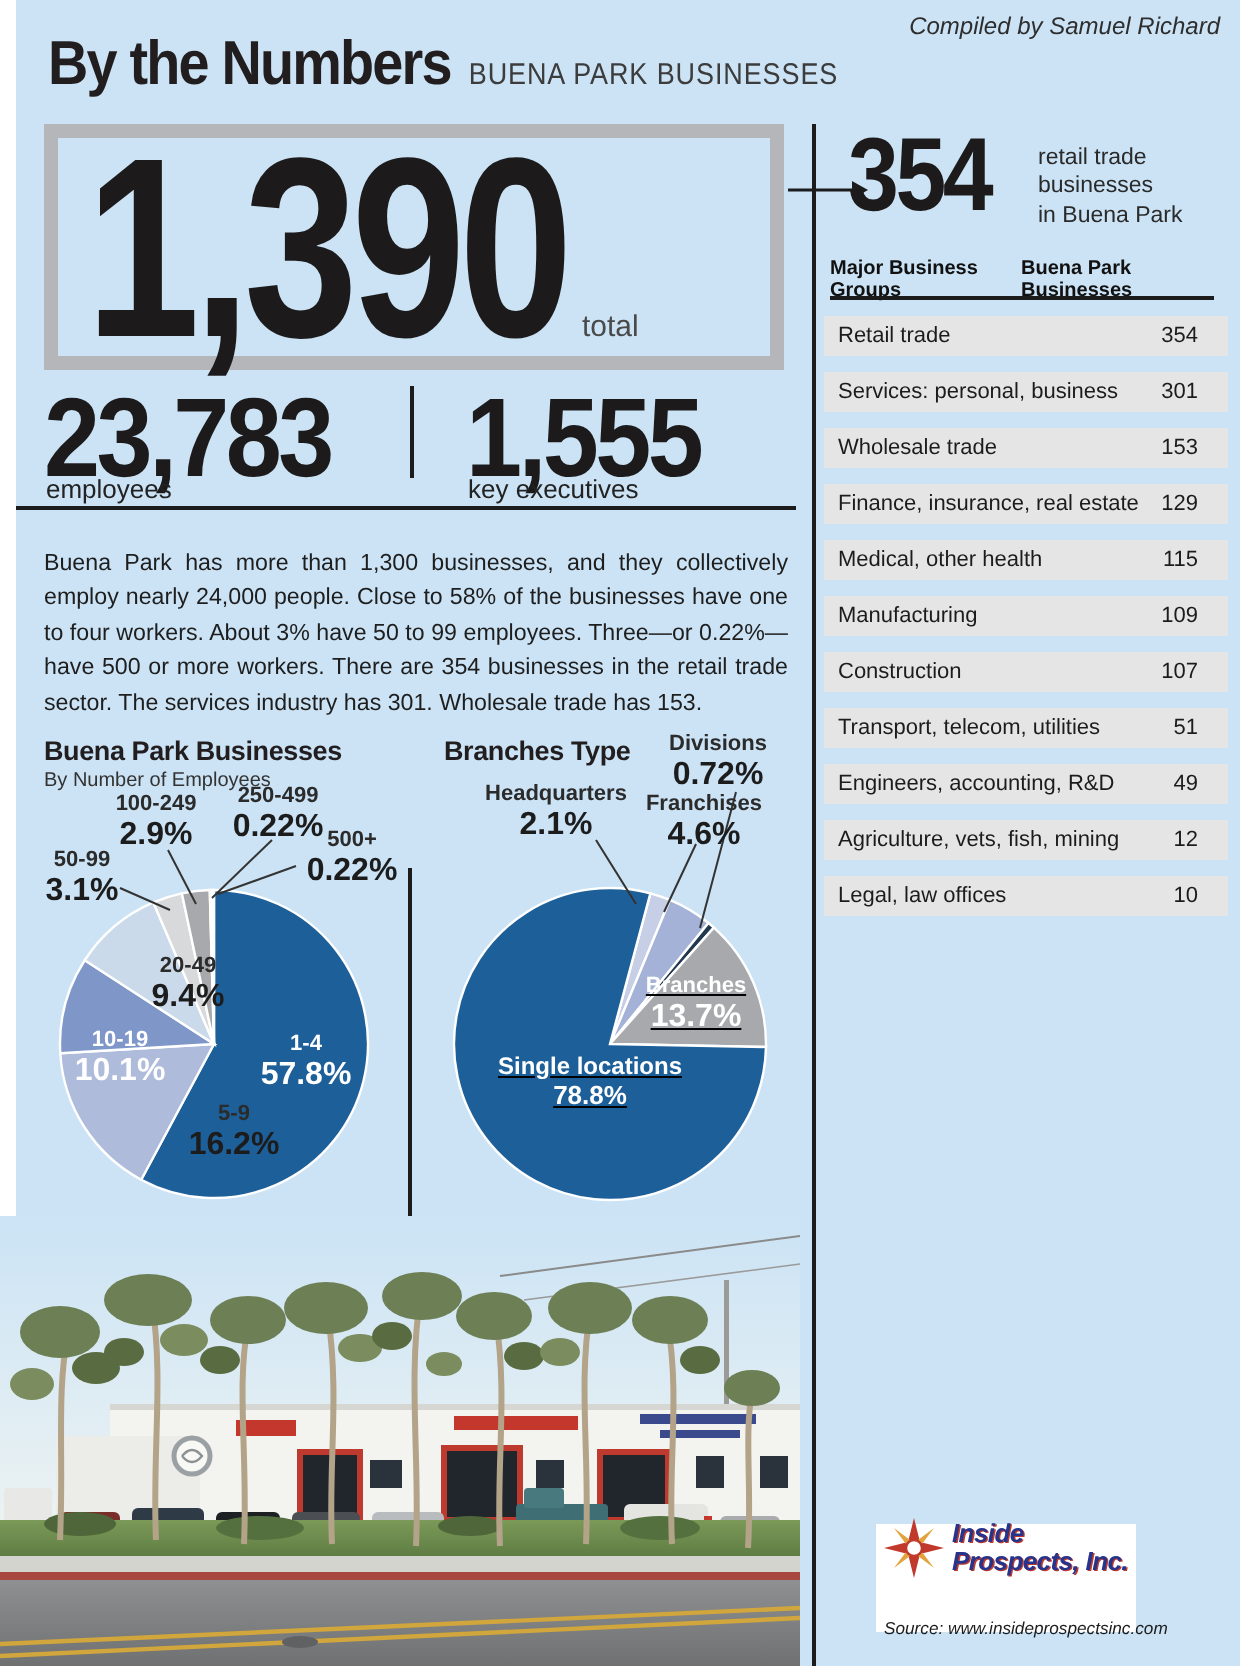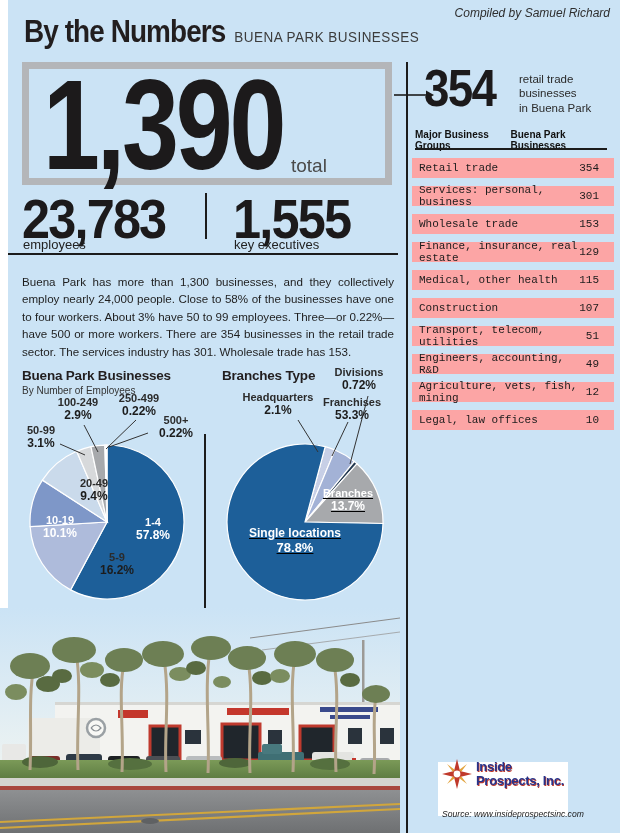--- a/index.html
+++ b/index.html
@@ -7,52 +7,52 @@
   #page{position:relative;width:620px;height:833px;background:#cbe3f5;overflow:hidden;}
   .abs{position:absolute;}
   .condensed{transform:scaleX(.9);transform-origin:left top;}
   
   #compiled{right:10px;top:6px;font-size:12px;font-style:italic;color:#2e2e2e;}
   #title{left:24px;top:14px;font-size:31px;font-weight:800;color:#221e1f;letter-spacing:-1px;white-space:nowrap;}
   #subtitle{font-size:15px;font-weight:400;letter-spacing:.5px;color:#3c3c3c;margin-left:10px;}
   
   #bigbox{left:22px;top:62px;width:356px;height:109px;border:7px solid #b4b6b9;background:#cbe3f5;}
   #total-num{left:14px;top:-8px;font-size:128px;font-weight:900;letter-spacing:-4px;color:#1c1a1b;transform:scaleX(.8);transform-origin:left top;line-height:1;}
-  #total-label{left:262px;top:86px;font-size:19px;color:#4a4a4a;}
+  #total-label{left:262px;top:86px;font-size:15px;color:#4a4a4a;}
   
   .statnum{font-size:56px;font-weight:900;letter-spacing:-2px;color:#1c1a1b;transform:scaleX(.9);transform-origin:left top;line-height:1;white-space:nowrap;}
   .statlabel{font-size:13px;color:#222;}
   #emp-num{left:22px;top:191px;}
   #emp-label{left:23px;top:237px;}
   #exec-num{left:233px;top:191px;}
   #exec-label{left:234px;top:237px;}
   .vline{background:#1c1c1c;width:1.5px;}
   .hline{background:#1c1c1c;height:1.5px;}
   
   #intro{left:22px;top:273px;width:372px;font-size:11.6px;line-height:1.5;color:#1e1e1e;text-align:justify;}
   
   #callout-num{left:424px;top:62px;font-size:52px;font-weight:900;letter-spacing:-2px;color:#1c1a1b;transform:scaleX(.88);transform-origin:left top;line-height:1;}
   #callout-text{left:519px;top:72px;font-size:11.5px;line-height:1.25;color:#2a2a2a;}
   
   #thead{left:415px;top:129px;width:192px;display:flex;justify-content:space-between;font-size:10px;font-weight:700;color:#111;}
   #tbody{left:412px;top:158px;width:202px;}
-  .trow{height:20px;margin-bottom:8px;background:#fca5a5;display:flex;align-items:center;justify-content:space-between;font-size:11px;color:#1c1c1c;font-family:Liberation Mono, monospace;}
+  .trow{height:20px;margin-bottom:8px;background:#e5e5e5;display:flex;align-items:center;justify-content:space-between;font-size:11px;color:#1c1c1c;}
   .trow .tl{padding-left:7px;}
   .trow .tv{padding-right:15px;font-weight:400;}
   
   .chart-title{font-size:13.5px;font-weight:800;color:#221e1f;letter-spacing:-.2px;}
   .chart-sub{font-size:10px;font-weight:400;color:#333;}
   .plabel{text-align:center;line-height:1.15;}
   .plabel .nm{display:block;font-size:11px;font-weight:700;color:#2b2b2b;}
-  .plabel .pc{display:block;font-size:12px;font-weight:800;color:#1c1c1c;}
+  .plabel .pc{display:block;font-size:16px;font-weight:800;color:#1c1c1c;}
   .plabel.white .nm,.plabel.white .pc{color:#fff;}
   
   #logo-box{left:438px;top:762px;width:130px;height:54px;background:#fff;display:flex;flex-direction:column;justify-content:center;padding:2px 4px;box-sizing:border-box;}
   #logo-top{display:flex;align-items:center;gap:4px;}
-  .logo-text{font-size:13px;font-weight:800;color:#27348b;line-height:1.05;text-shadow:.7px .7px 0 #c0392b;letter-spacing:-.3px;}
+  .logo-text{font-size:13px;font-weight:800;font-style:italic;color:#27348b;line-height:1.05;text-shadow:.7px .7px 0 #c0392b;letter-spacing:-.3px;}
   #logo-source{font-size:8.6px;font-style:italic;color:#1c1c1c;margin-top:20px;white-space:nowrap;}
   #left-margin{left:0;top:0;width:8px;height:608px;background:#fff;}
 </style>
 </head>
 <body>
 
 <div id="page">
   <div id="left-margin" class="abs"></div>
 
   <div id="compiled" class="abs">Compiled by Samuel Richard</div>
@@ -102,20 +102,24 @@
         <span class="tl">Wholesale trade</span>
         <span class="tv">153</span>
       </div>
     <div class="trow">
         <span class="tl">Finance, insurance, real estate</span>
         <span class="tv">129</span>
       </div>
     <div class="trow">
         <span class="tl">Medical, other health</span>
         <span class="tv">115</span>
+      </div>
+    <div class="trow">
+        <span class="tl">Manufacturing</span>
+        <span class="tv">109</span>
       </div>
     <div class="trow">
         <span class="tl">Construction</span>
         <span class="tv">107</span>
       </div>
     <div class="trow">
         <span class="tl">Transport, telecom, utilities</span>
         <span class="tv">51</span>
       </div>
     <div class="trow">
@@ -203,21 +207,21 @@
       <span class="nm">500+</span>
       <span class="pc">0.22%</span>
     </div>
 
   <div class="abs plabel" style="left:235px;top:391px;width:86px;">
       <span class="nm">Headquarters</span>
       <span class="pc">2.1%</span>
     </div>
   <div class="abs plabel" style="left:315px;top:396px;width:74px;">
       <span class="nm">Franchises</span>
-      <span class="pc">53.3%</span>
+      <span class="pc">4.6%</span>
     </div>
   <div class="abs plabel" style="left:322px;top:366px;width:74px;">
       <span class="nm">Divisions</span>
       <span class="pc">0.72%</span>
     </div>
   <div class="abs plabel white" style="left:310px;top:487px;width:76px;text-decoration:underline;">
       <span class="nm">Branches</span>
       <span class="pc">13.7%</span>
     </div>
   <div class="abs plabel white" style="left:243px;top:527px;width:104px;text-decoration:underline;">

